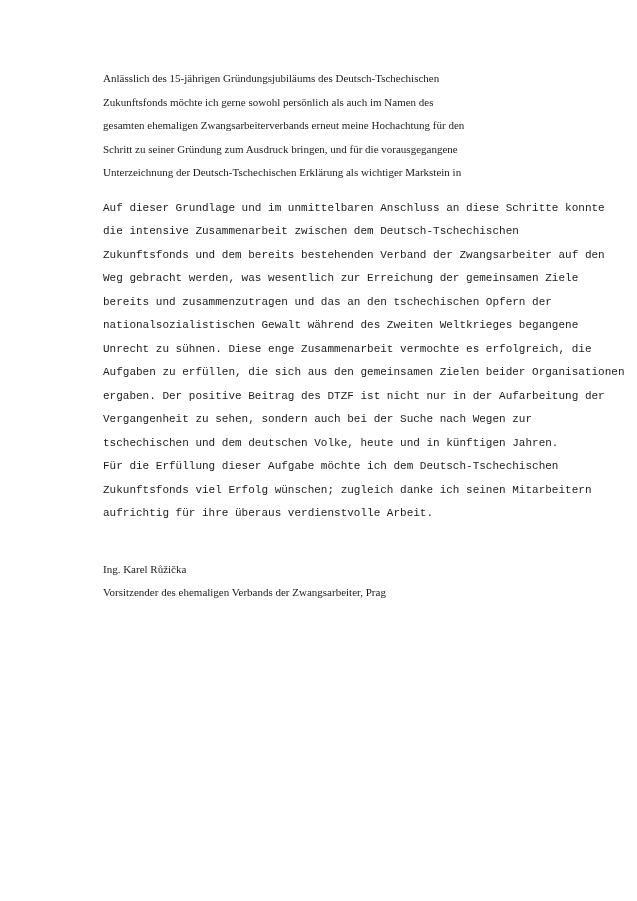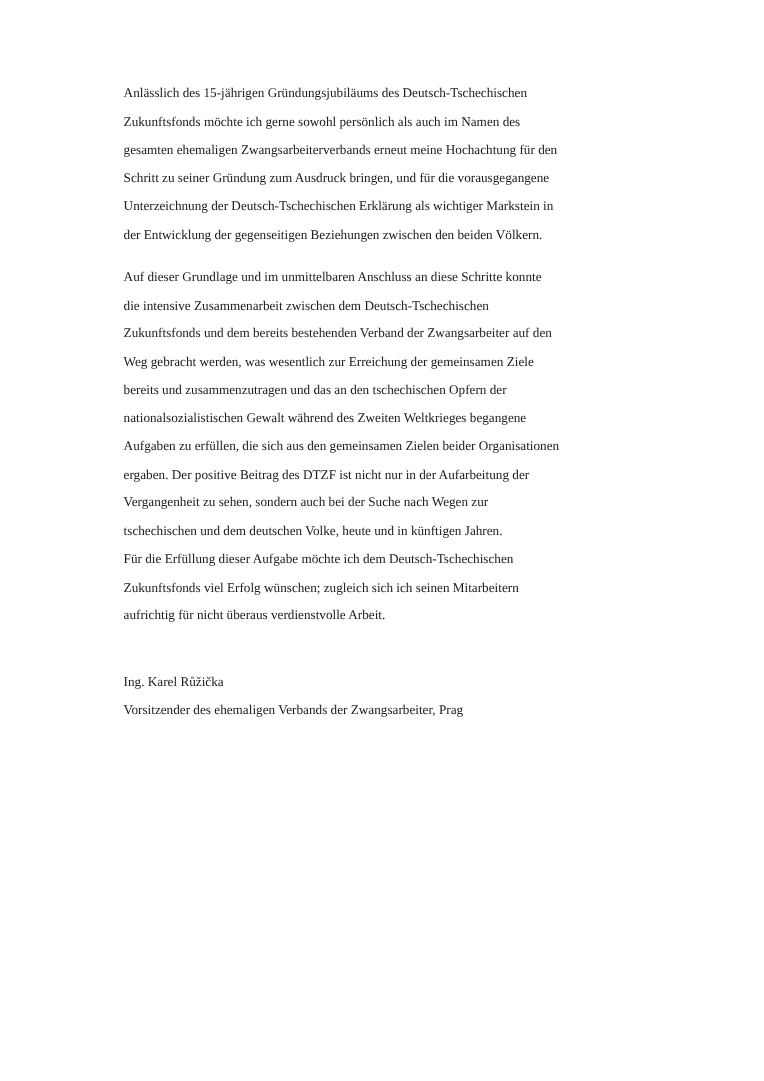--- a/index.html
+++ b/index.html
@@ -30,20 +30,21 @@
     font-size: 11px;
     color: #1a1a1a;
     text-align: left;
   }
   .paragraph {
     margin: 0;
     padding: 0;
   }
   .paragraph + .paragraph {
     margin-top: 12px;
+    font-family: Liberation Mono, monospace;
   }
   .line {
     display: block;
     line-height: 23.5px;
     height: 23.5px;
     white-space: nowrap;
   }
   .signature-block {
     margin-top: 32px;
   }
@@ -65,37 +66,37 @@
 
 <div class="page">
   <div class="letter-body">
 
     <div class="paragraph">
       <span class="line">Anlässlich des 15-jährigen Gründungsjubiläums des Deutsch-Tschechischen</span>
       <span class="line">Zukunftsfonds möchte ich gerne sowohl persönlich als auch im Namen des</span>
       <span class="line">gesamten ehemaligen Zwangsarbeiterverbands erneut meine Hochachtung für den</span>
       <span class="line">Schritt zu seiner Gründung zum Ausdruck bringen, und für die vorausgegangene</span>
       <span class="line">Unterzeichnung der Deutsch-Tschechischen Erklärung als wichtiger Markstein in</span>
-      <span class="line">der Entwicklung der gegenseitigen Beziehungen zwischen den beiden Völkern.</span>
     </div>
 
     <div class="paragraph">
       <span class="line">Auf dieser Grundlage und im unmittelbaren Anschluss an diese Schritte konnte</span>
       <span class="line">die intensive Zusammenarbeit zwischen dem Deutsch-Tschechischen</span>
       <span class="line">Zukunftsfonds und dem bereits bestehenden Verband der Zwangsarbeiter auf den</span>
       <span class="line">Weg gebracht werden, was wesentlich zur Erreichung der gemeinsamen Ziele</span>
       <span class="line">bereits und zusammenzutragen und das an den tschechischen Opfern der</span>
       <span class="line">nationalsozialistischen Gewalt während des Zweiten Weltkrieges begangene</span>
+      <span class="line">Unrecht zu sühnen. Diese enge Zusammenarbeit vermochte es erfolgreich, die</span>
       <span class="line">Aufgaben zu erfüllen, die sich aus den gemeinsamen Zielen beider Organisationen</span>
       <span class="line">ergaben. Der positive Beitrag des DTZF ist nicht nur in der Aufarbeitung der</span>
       <span class="line">Vergangenheit zu sehen, sondern auch bei der Suche nach Wegen zur</span>
       <span class="line">tschechischen und dem deutschen Volke, heute und in künftigen Jahren.</span>
       <span class="line">Für die Erfüllung dieser Aufgabe möchte ich dem Deutsch-Tschechischen</span>
-      <span class="line">Zukunftsfonds viel Erfolg wünschen; zugleich sich ich seinen Mitarbeitern</span>
-      <span class="line">aufrichtig für nicht überaus verdienstvolle Arbeit.</span>
+      <span class="line">Zukunftsfonds viel Erfolg wünschen; zugleich danke ich seinen Mitarbeitern</span>
+      <span class="line">aufrichtig für ihre überaus verdienstvolle Arbeit.</span>
     </div>
 
     <div class="signature-block">
       <span class="signature-name">Ing. Karel Růžička</span>
       <span class="signature-title">Vorsitzender des ehemaligen Verbands der Zwangsarbeiter, Prag</span>
     </div>
 
   </div>
 </div>
 

